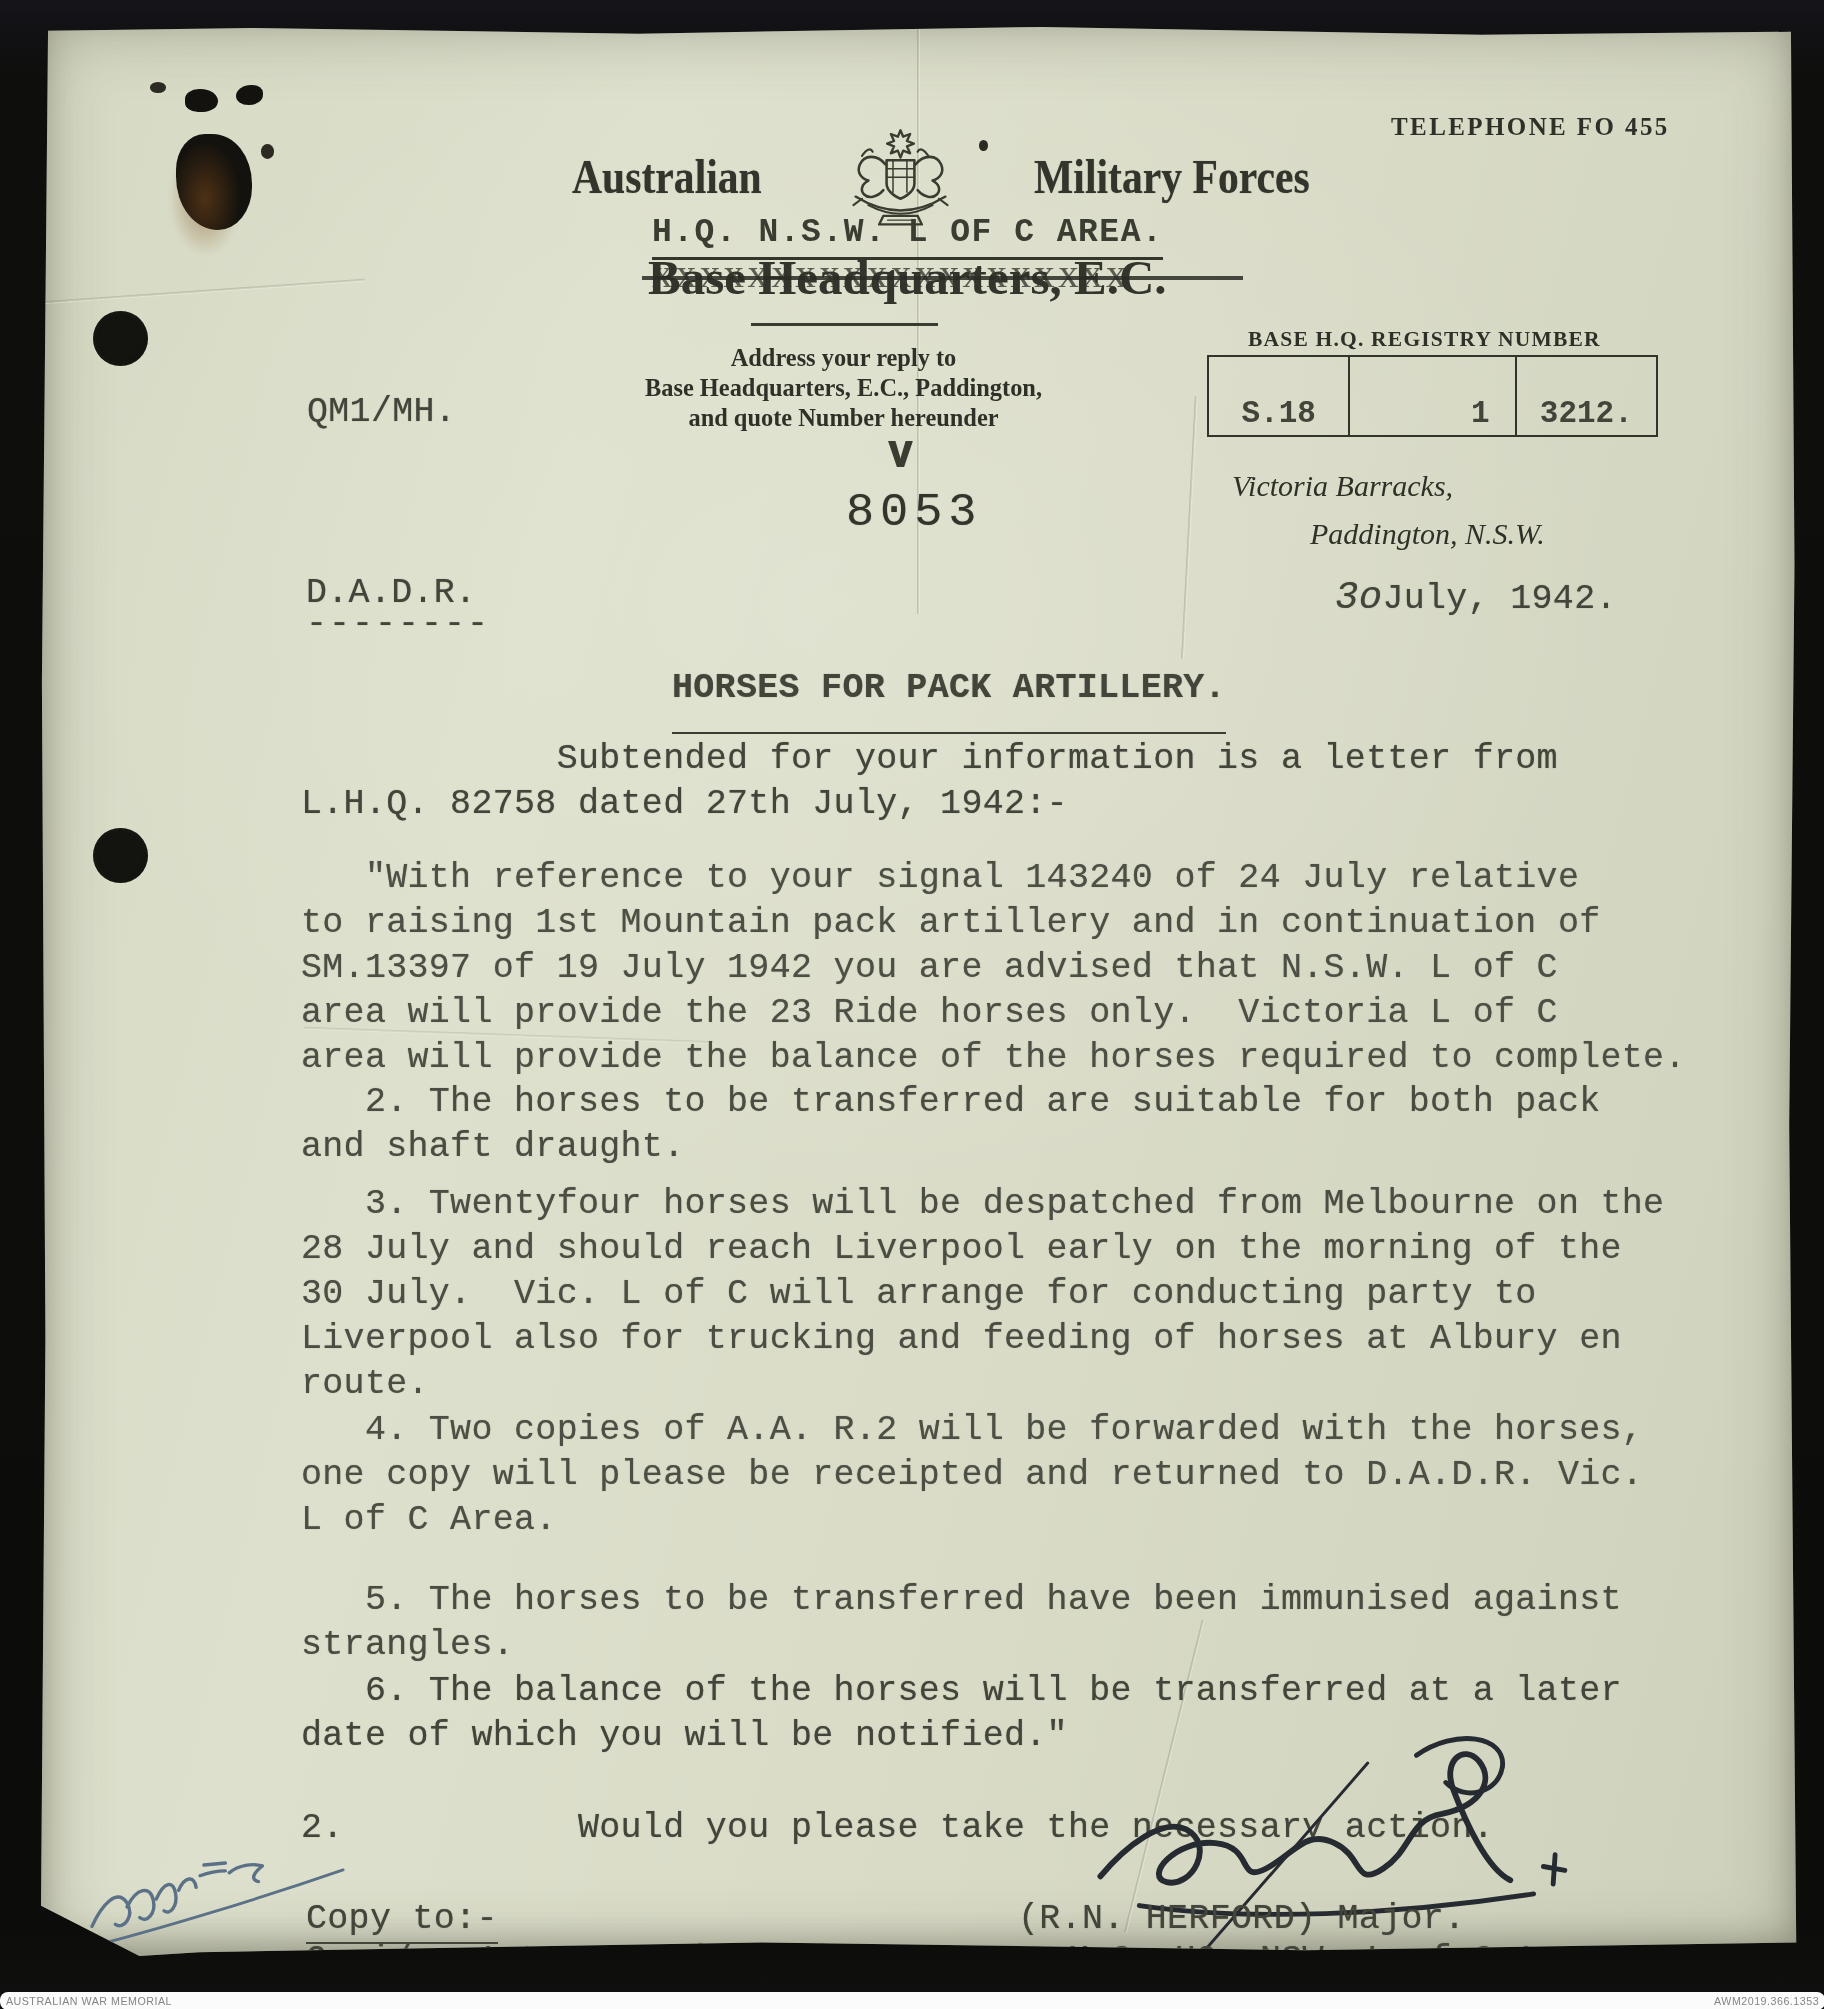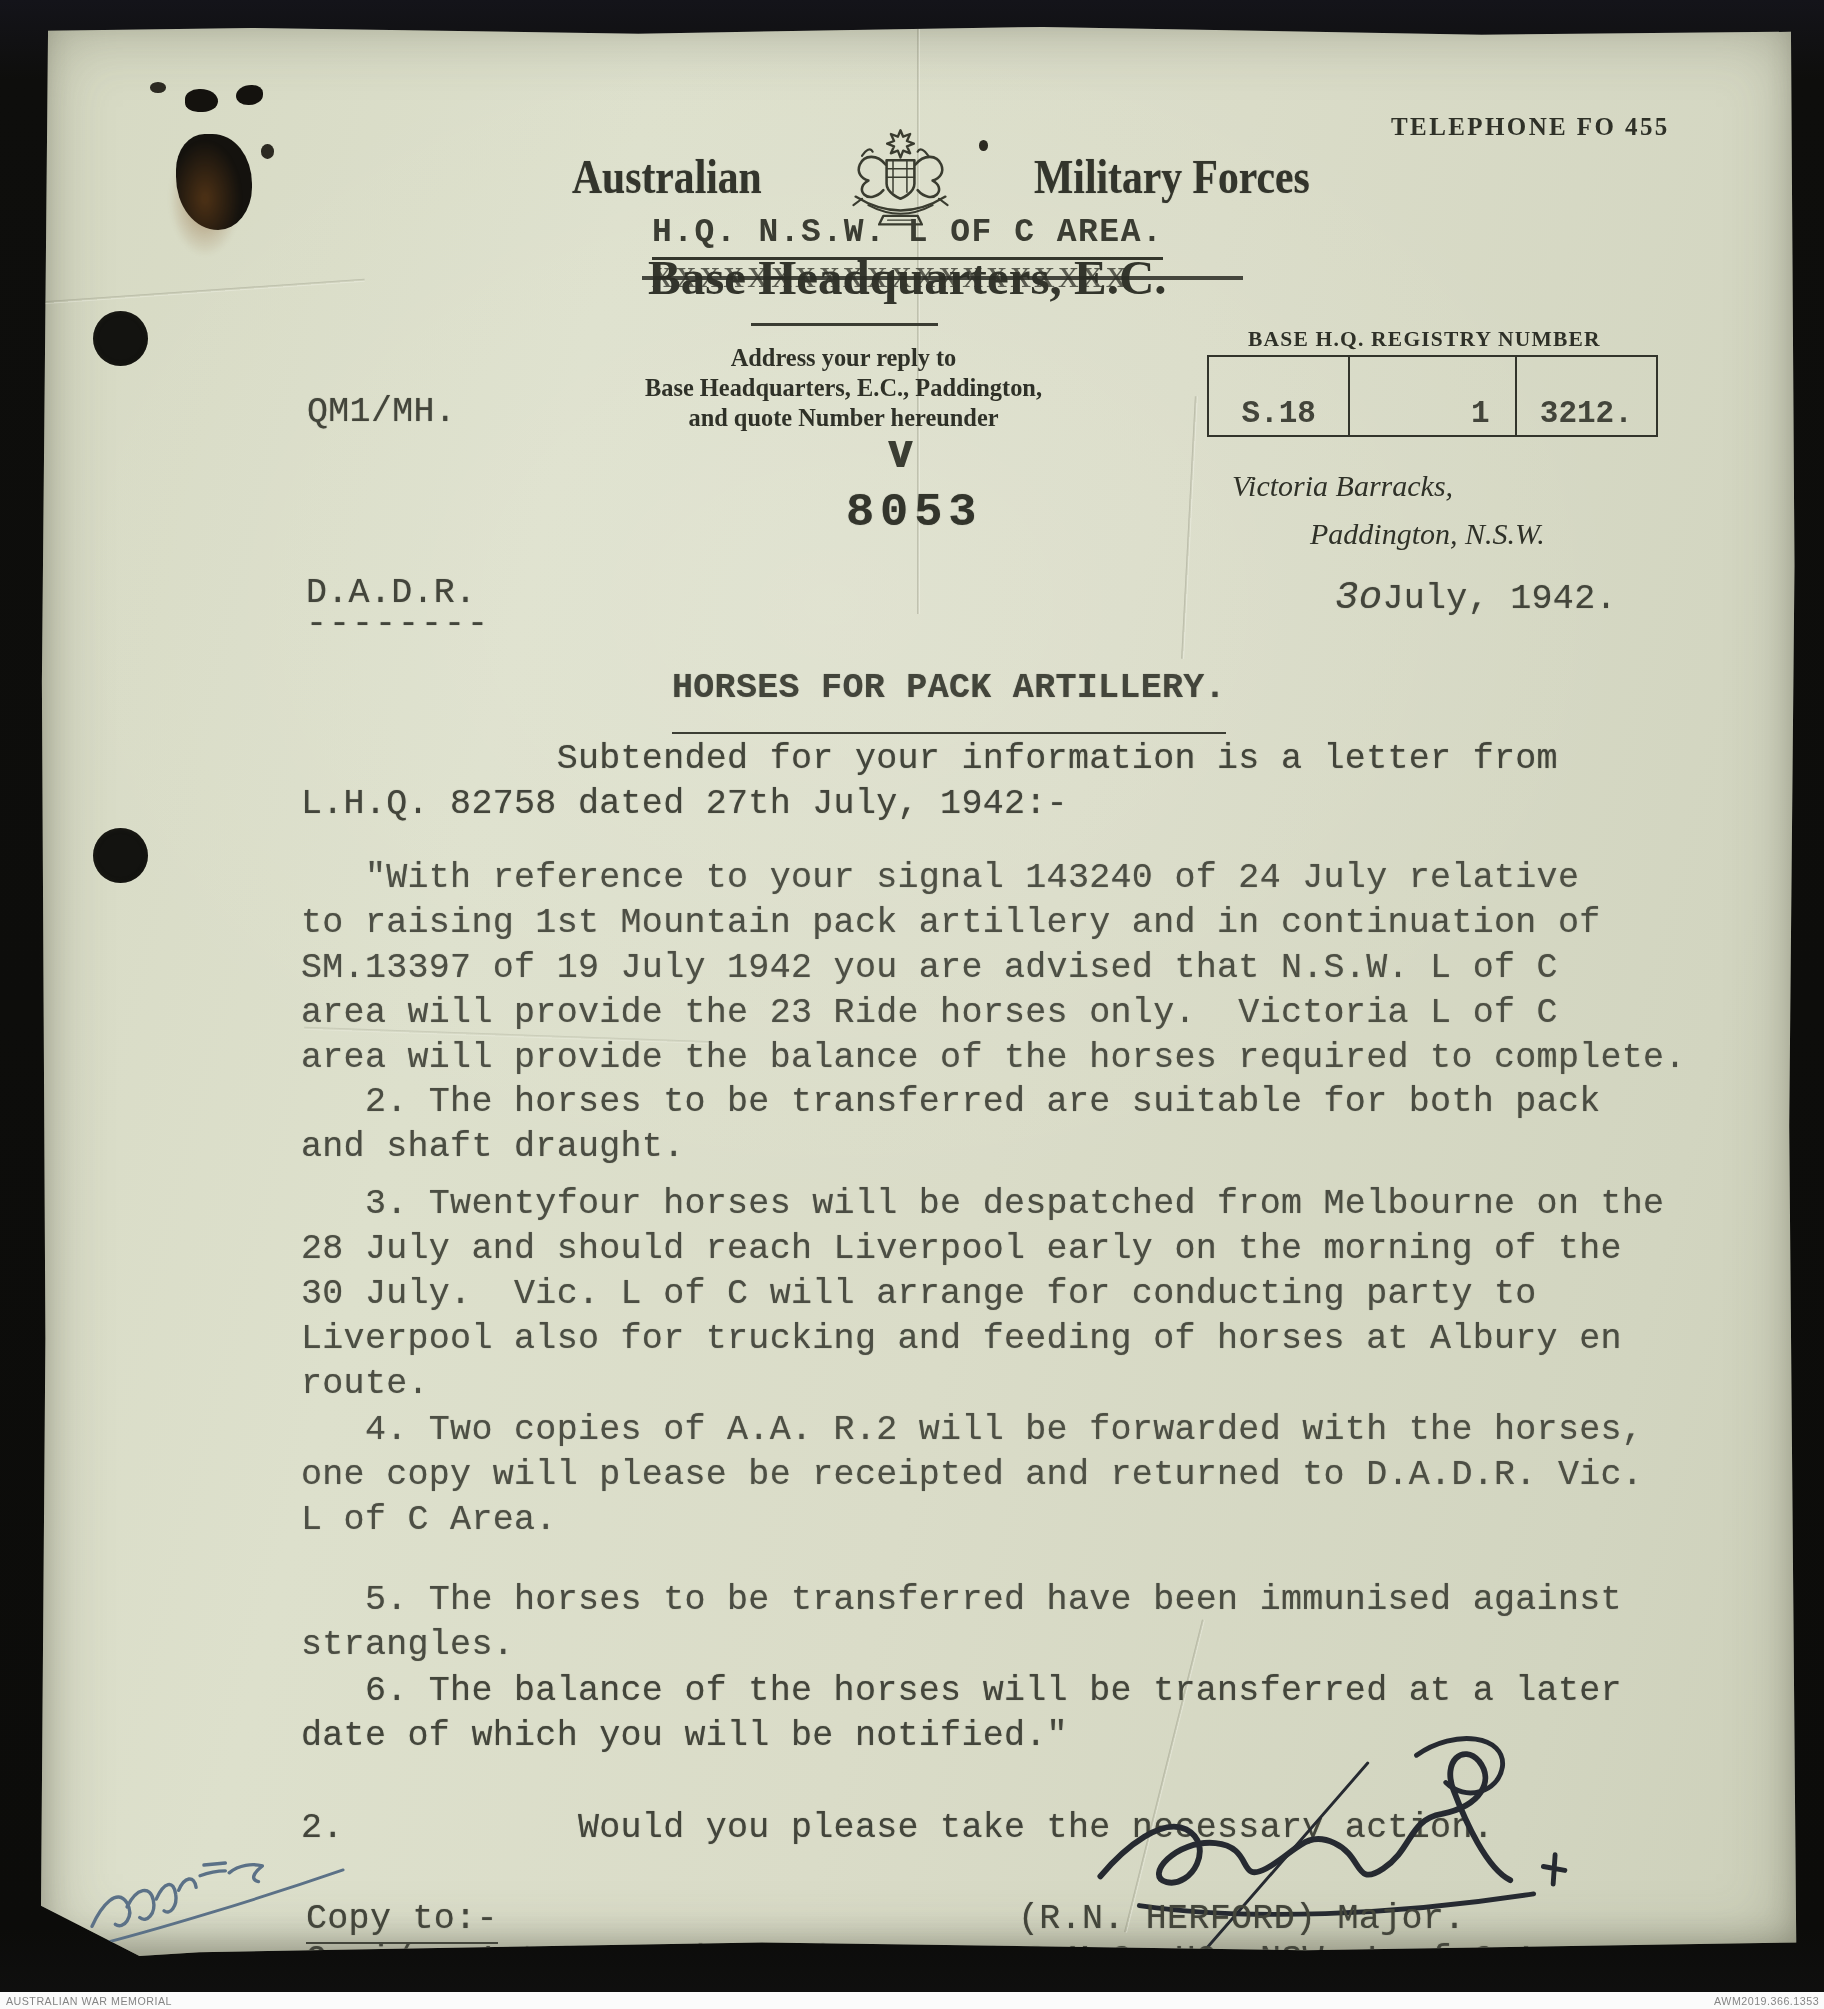--- a/index.html
+++ b/index.html
@@ -47,21 +47,21 @@
     display:flex;}
   .reg-cell{flex:1;border-right:2.9px solid #32342b;display:flex;align-items:flex-end;
     justify-content:center;padding-bottom:3.9px;font-size:31px;font-weight:600;}
   .reg-cell:last-child{border-right:none;}
   .reg-cell:nth-child(2){justify-content:flex-end;padding-right:25px;}
   
   .origin1{left:1191px;top:444px;font-size:30px;font-style:italic;}
   .origin2{left:1269px;top:492px;font-size:30px;font-style:italic;}
   .date-line{left:1294px;top:551px;}
   .date-day{font-style:italic;font-size:39px;}
-  .num-8053{left:805px;top:465px;font-size:47px;font-weight:700;letter-spacing:5.9px;
+  .num-8053{left:805px;top:465px;font-size:47px;font-weight:400;letter-spacing:5.9px;
     color:#33352c;}
   .addressee{left:265px;top:546px;}
   .addr-dash{left:265px;top:577px;letter-spacing:2px;}
   .subject{left:631px;top:641px;font-weight:700;border-bottom:2.9px solid #3c3e34;
     padding-bottom:21px;}
   
   .copy-label{left:265px;top:1872px;}
   .copy-label span{border-bottom:2.9px solid #43453b;padding-bottom:0;display:inline-block;}
   .copy-recipient{left:265px;top:1913px;}
   .sign-name{left:977px;top:1872px;}
@@ -76,21 +76,21 @@
   .stain{position:absolute;background:radial-gradient(ellipse at center,
     rgba(126,76,28,.55), rgba(126,76,28,0) 72%);filter:blur(2px);border-radius:50%;}
   .speck{position:absolute;background:#2c2a22;border-radius:50%;}
   .crease{position:absolute;background:linear-gradient(90deg,rgba(92,92,74,.30),rgba(92,92,74,.05));
     box-shadow:1px 0 0 rgba(255,255,252,.28);}
   .crease-h{position:absolute;background:linear-gradient(180deg,rgba(92,92,74,.26),rgba(92,92,74,.04));
     box-shadow:0 1px 0 rgba(255,255,252,.25);}
   
   .footer-strip{position:absolute;left:0;top:1992px;width:1825px;height:17.6px;
     background:#fbfbfb;display:flex;justify-content:space-between;align-items:center;
-    padding:0 5.9px;box-sizing:border-box;}
+    padding:0 5.9px;box-sizing:border-box;border-radius:8px;}
   .footer-strip span{font-size:10.7px;color:#858585;letter-spacing:0.5px;}
   .ink{stroke:#262a31;fill:none;stroke-linecap:round;stroke-linejoin:round;}
   .blueink{stroke:#5b7187;fill:none;stroke-linecap:round;stroke-linejoin:round;}
   .crest-stroke{stroke:#3a3c30;fill:none;stroke-linecap:round;stroke-linejoin:round;}
 </style>
 </head>
 <body>
 
 <div class="scan">
   <div class="paper">

